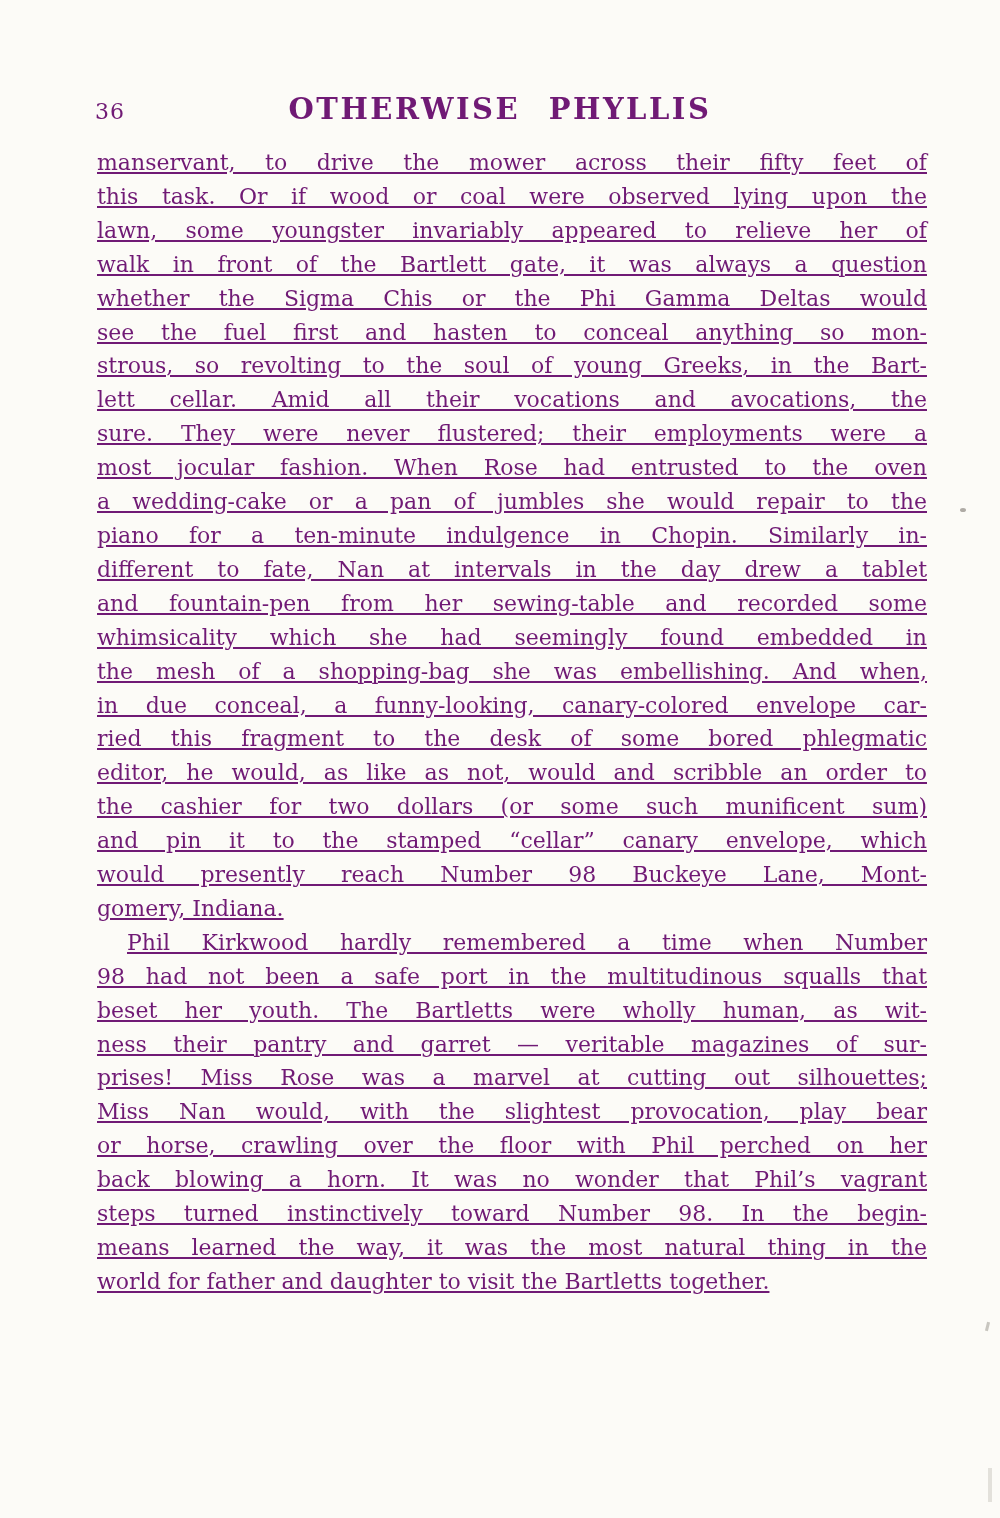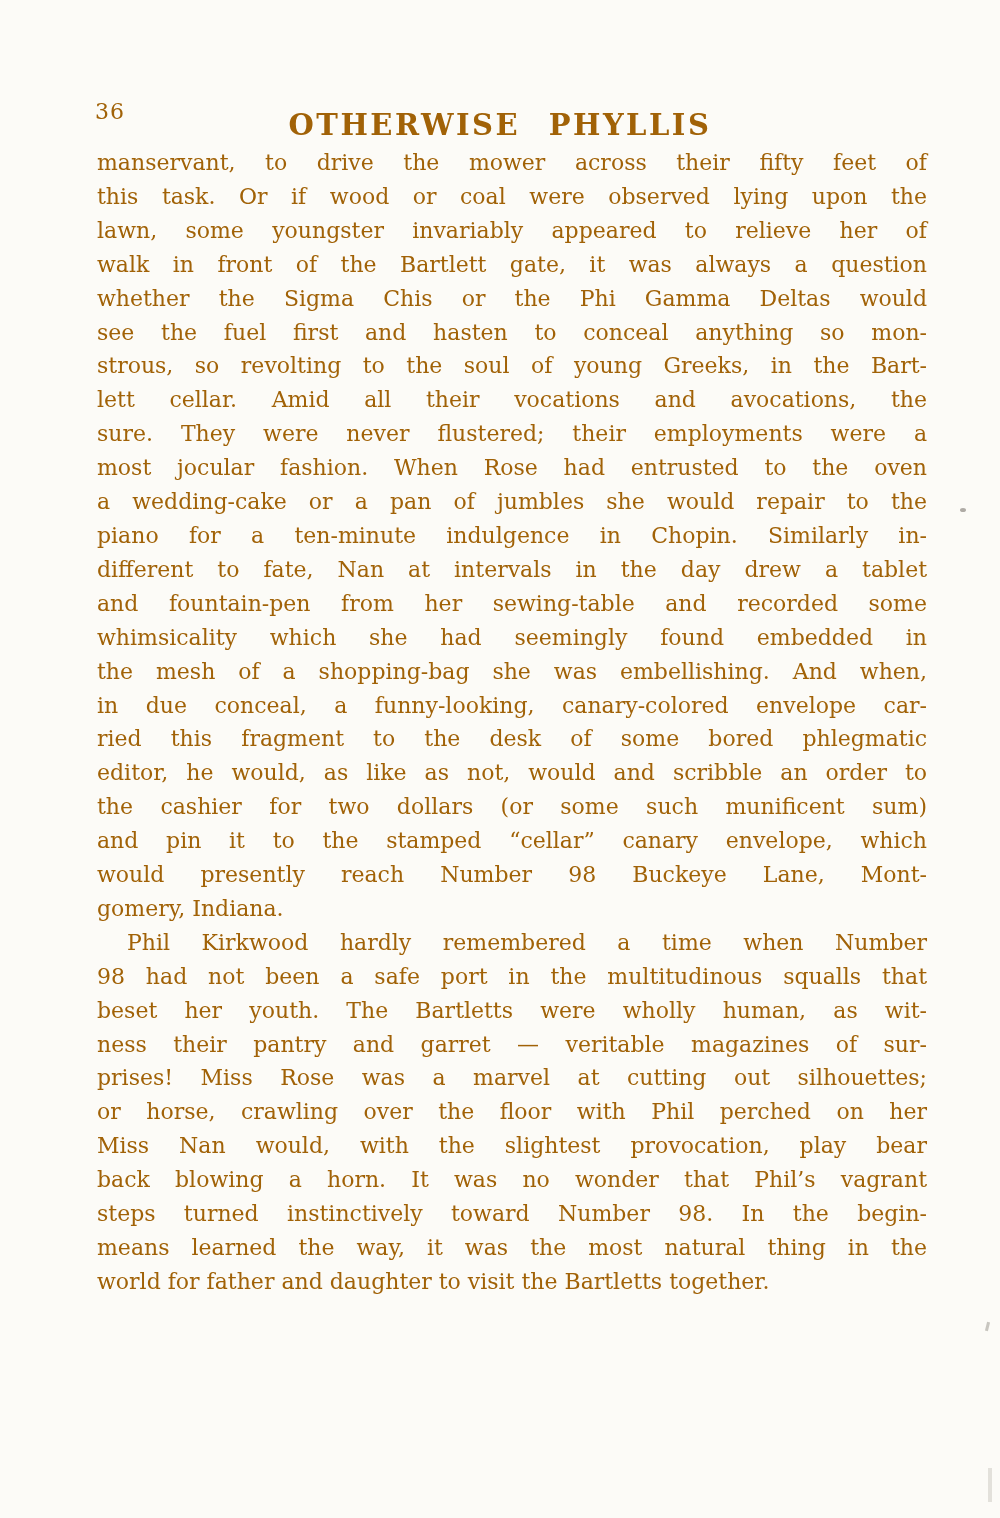--- a/index.html
+++ b/index.html
@@ -6,57 +6,58 @@
     margin: 0;
     padding: 0;
     background: #efede7;
   }
   .page {
     position: relative;
     width: 1000px;
     height: 1518px;
     margin: 0 auto;
     background: #fcfbf7;
-    color: #a16207;
+    color: #701a75;
     font-family: "DejaVu Serif", serif;
     overflow: hidden;
     box-sizing: border-box;
   }
   .page-head {
     position: absolute;
     top: 92px;
     left: 0;
     width: 100%;
   }
   .page-number {
     position: absolute;
     left: 95px;
     top: 7px;
     font-size: 22px;
     letter-spacing: 1px;
   }
   .running-head {
-    margin: 16px;
+    margin: 0;
     text-align: center;
     font-size: 29px;
     font-weight: 700;
     letter-spacing: 2.5px;
     word-spacing: 16px;
   }
   .body-text {
     position: absolute;
     top: 146px;
     left: 97px;
     width: 830px;
     font-size: 22px;
     line-height: 33.9px;
   }
   .line {
     text-align: justify;
     text-align-last: justify;
+    text-decoration: underline;
   }
   .line.last {
     text-align-last: left;
   }
   .line.indent {
     text-indent: 30px;
   }
   .artifact {
     position: absolute;
     pointer-events: none;
@@ -120,22 +121,22 @@
       <div class="line">editor, he would, as like as not, would and scribble an order to</div>
       <div class="line">the cashier for two dollars (or some such munificent sum)</div>
       <div class="line">and pin it to the stamped “cellar” canary envelope, which</div>
       <div class="line">would presently reach Number 98 Buckeye Lane, Mont-</div>
       <div class="line last">gomery, Indiana.</div>
       <div class="line indent">Phil Kirkwood hardly remembered a time when Number</div>
       <div class="line">98 had not been a safe port in the multitudinous squalls that</div>
       <div class="line">beset her youth. The Bartletts were wholly human, as wit-</div>
       <div class="line">ness their pantry and garret — veritable magazines of sur-</div>
       <div class="line">prises! Miss Rose was a marvel at cutting out silhouettes;</div>
+      <div class="line">Miss Nan would, with the slightest provocation, play bear</div>
       <div class="line">or horse, crawling over the floor with Phil perched on her</div>
-      <div class="line">Miss Nan would, with the slightest provocation, play bear</div>
       <div class="line">back blowing a horn. It was no wonder that Phil’s vagrant</div>
       <div class="line">steps turned instinctively toward Number 98. In the begin-</div>
       <div class="line">means learned the way, it was the most natural thing in the</div>
       <div class="line last">world for father and daughter to visit the Bartletts together.</div>
     </div>
 
   <div class="artifact artifact-dot"></div>
   <div class="artifact artifact-tick"></div>
   <div class="artifact artifact-smudge"></div>
 

